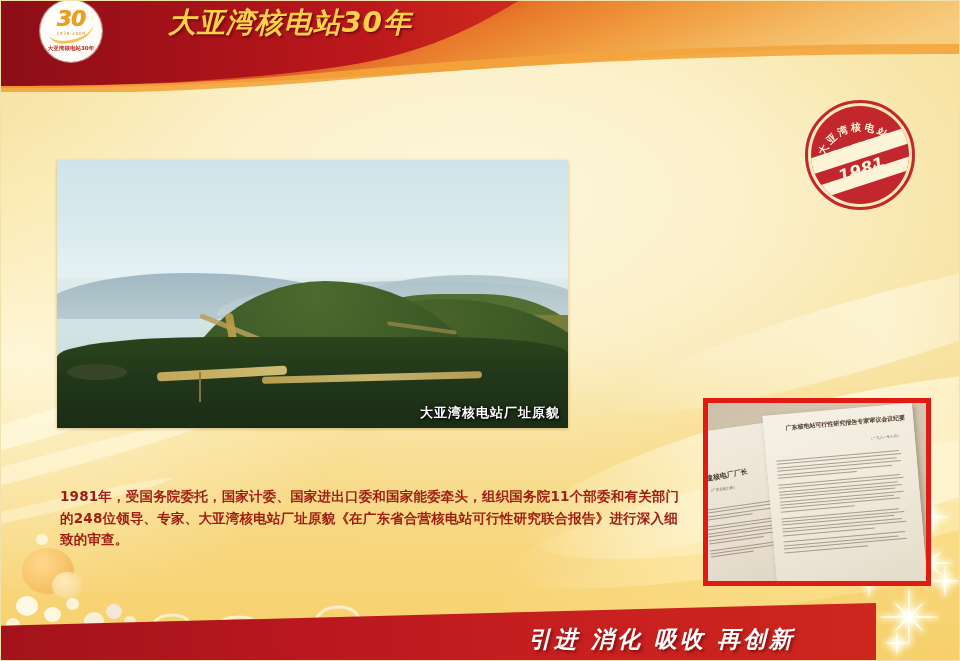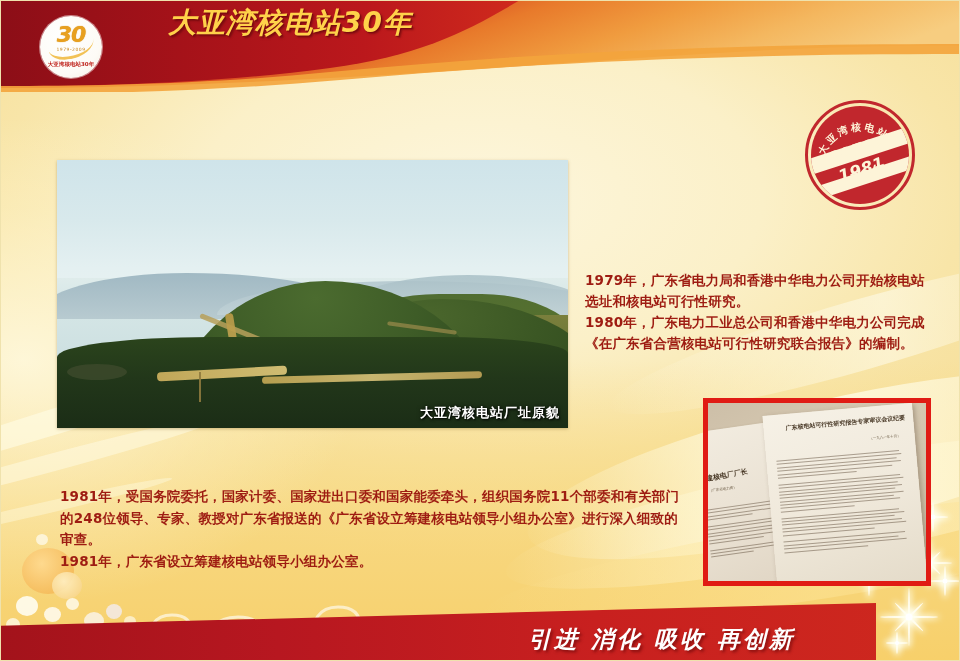--- a/index.html
+++ b/index.html
@@ -71,21 +71,21 @@
     white-space:nowrap;
   }
   .title-sub{
     font-size:18px;font-weight:bold;letter-spacing:2px;color:#ffffff;
     text-shadow:1px 1px 1px rgba(120,15,15,.6);
     font-style:italic;line-height:24px;margin-top:2px;white-space:nowrap;
   }
 
   
   .logo1{
-    position:absolute;left:40px;top:16px;width:62px;height:62px;border-radius:50%;
+    position:absolute;left:40px;top:0;width:62px;height:62px;border-radius:50%;
     background:radial-gradient(circle at 40% 35%,#ffffff 0%,#fdfbf6 65%,#f3ece0 100%);
     box-shadow:0 0 0 1px rgba(255,255,255,.5);
     overflow:hidden;
   }
   .logo1 .l1-30{
     position:absolute;left:0;right:0;top:6px;text-align:center;
     font-size:22px;font-weight:bold;font-style:italic;color:#e8a020;
     text-shadow:0 0 1px #d18b12;letter-spacing:-1px;
   }
   .logo1 .l1-yr{
@@ -486,28 +486,23 @@
     <div class="road2"></div>
     <div class="road1"></div>
     <div class="foreground"></div>
     <div class="road3"></div>
     <div class="road4"></div>
     <div class="pole"></div>
     <div class="rock"></div>
     <div class="photo-caption">大亚湾核电站厂址原貌</div>
   </div>
 
-  <div class="txt-right">
-    <div>1979年，广东省电力局和香港中华电力公司开始核电站选址和核电站可行性研究。</div>
-    <div>1980年，广东电力工业总公司和香港中华电力公司完成《在广东省合营核电站可行性研究联合报告》的编制。</div>
-  </div>
 
   <div class="txt-bottom">
-    <div>1981年，受国务院委托，国家计委、国家进出口委和国家能委牵头，组织国务院11个部委和有关部门的248位领导、专家、教授对广东省报送的《广东省设立筹建核电站领导小组办公室》进行深入细致的审查。</div>
-    <div>1981年，广东省设立筹建核电站领导小组办公室。</div>
+    <div>1981年，受国务院委托，国家计委、国家进出口委和国家能委牵头，组织国务院11个部委和有关部门的248位领导、专家、大亚湾核电站厂址原貌《在广东省合营核电站可行性研究联合报告》进行深入细致的审查。</div>
   </div>
 
   <div class="docframe">
     <div class="doc-bg"></div>
 
     <div class="sheetA">
       <div class="doc-titleA">筹建核电厂厂长</div>
       <div class="doc-subA">（广东省电力局）</div>
       <div class="lines" style="left:7px;top:78px;width:78px;">
         <i style="width:92%"></i>

